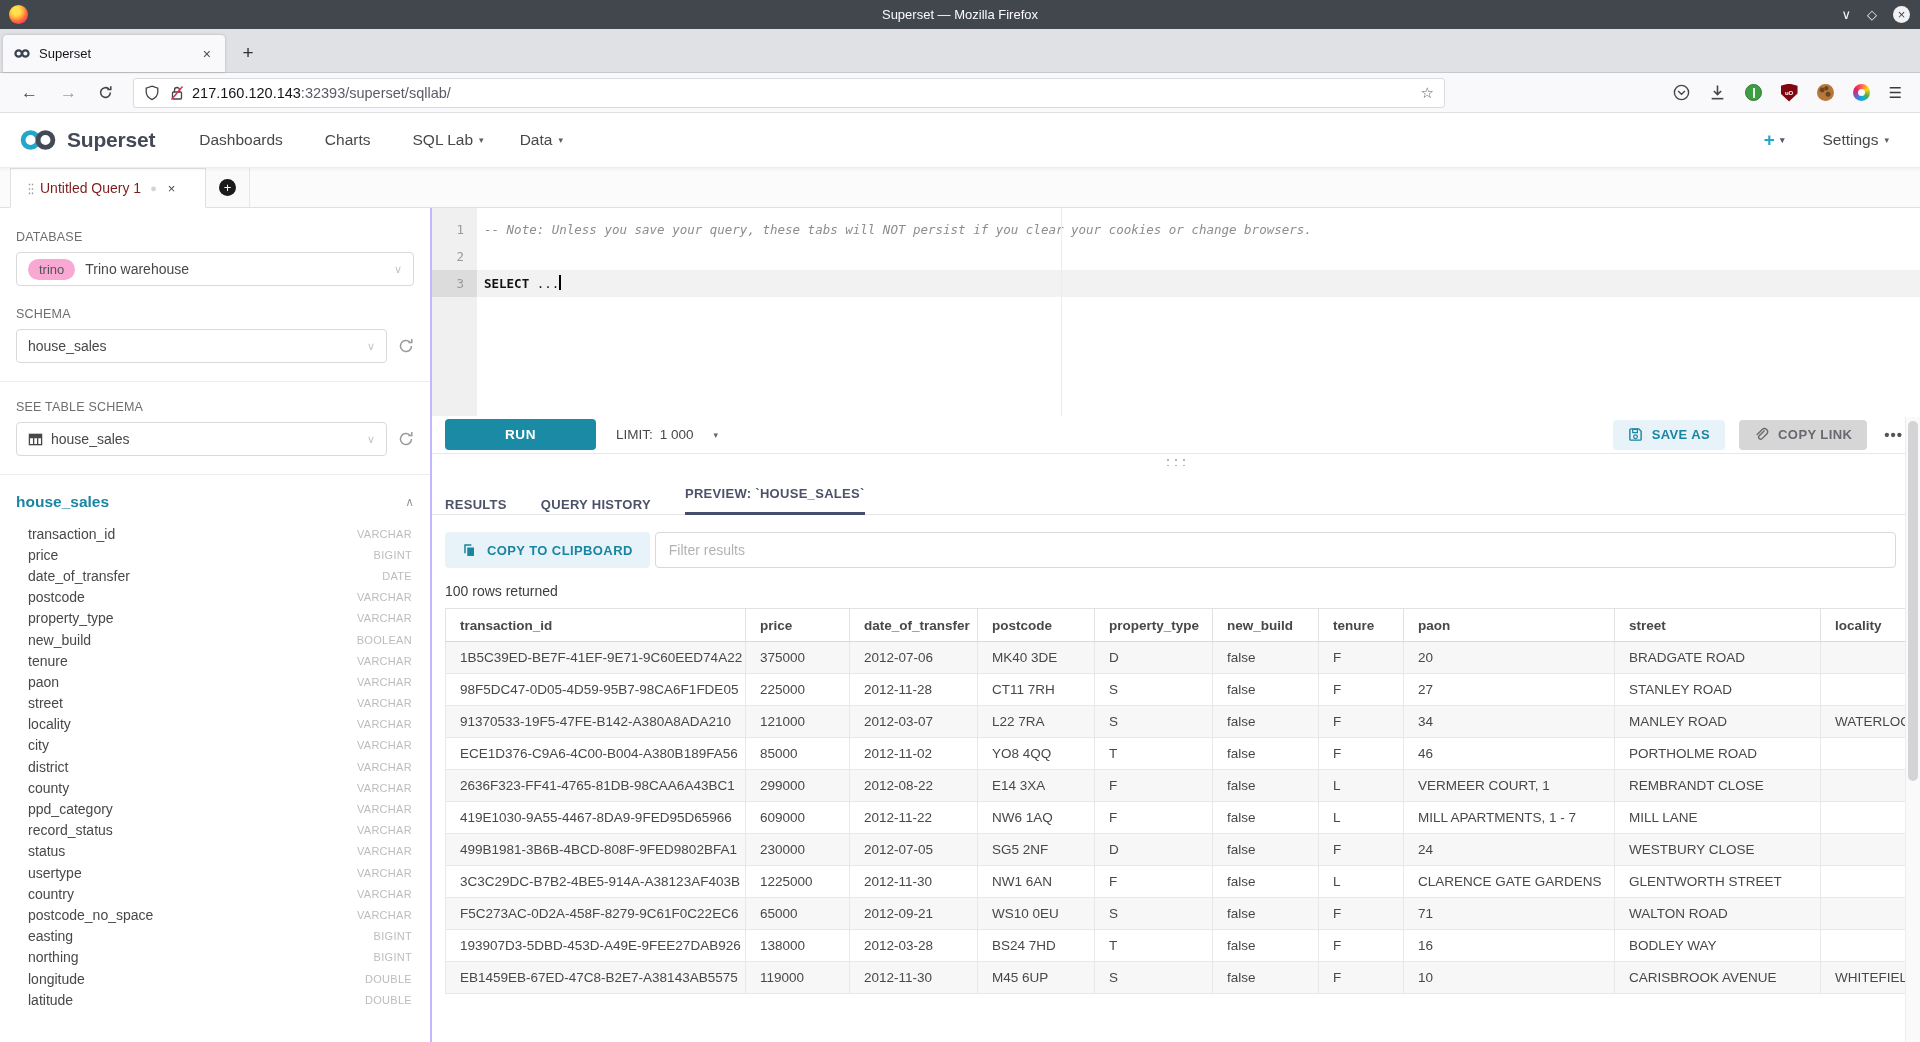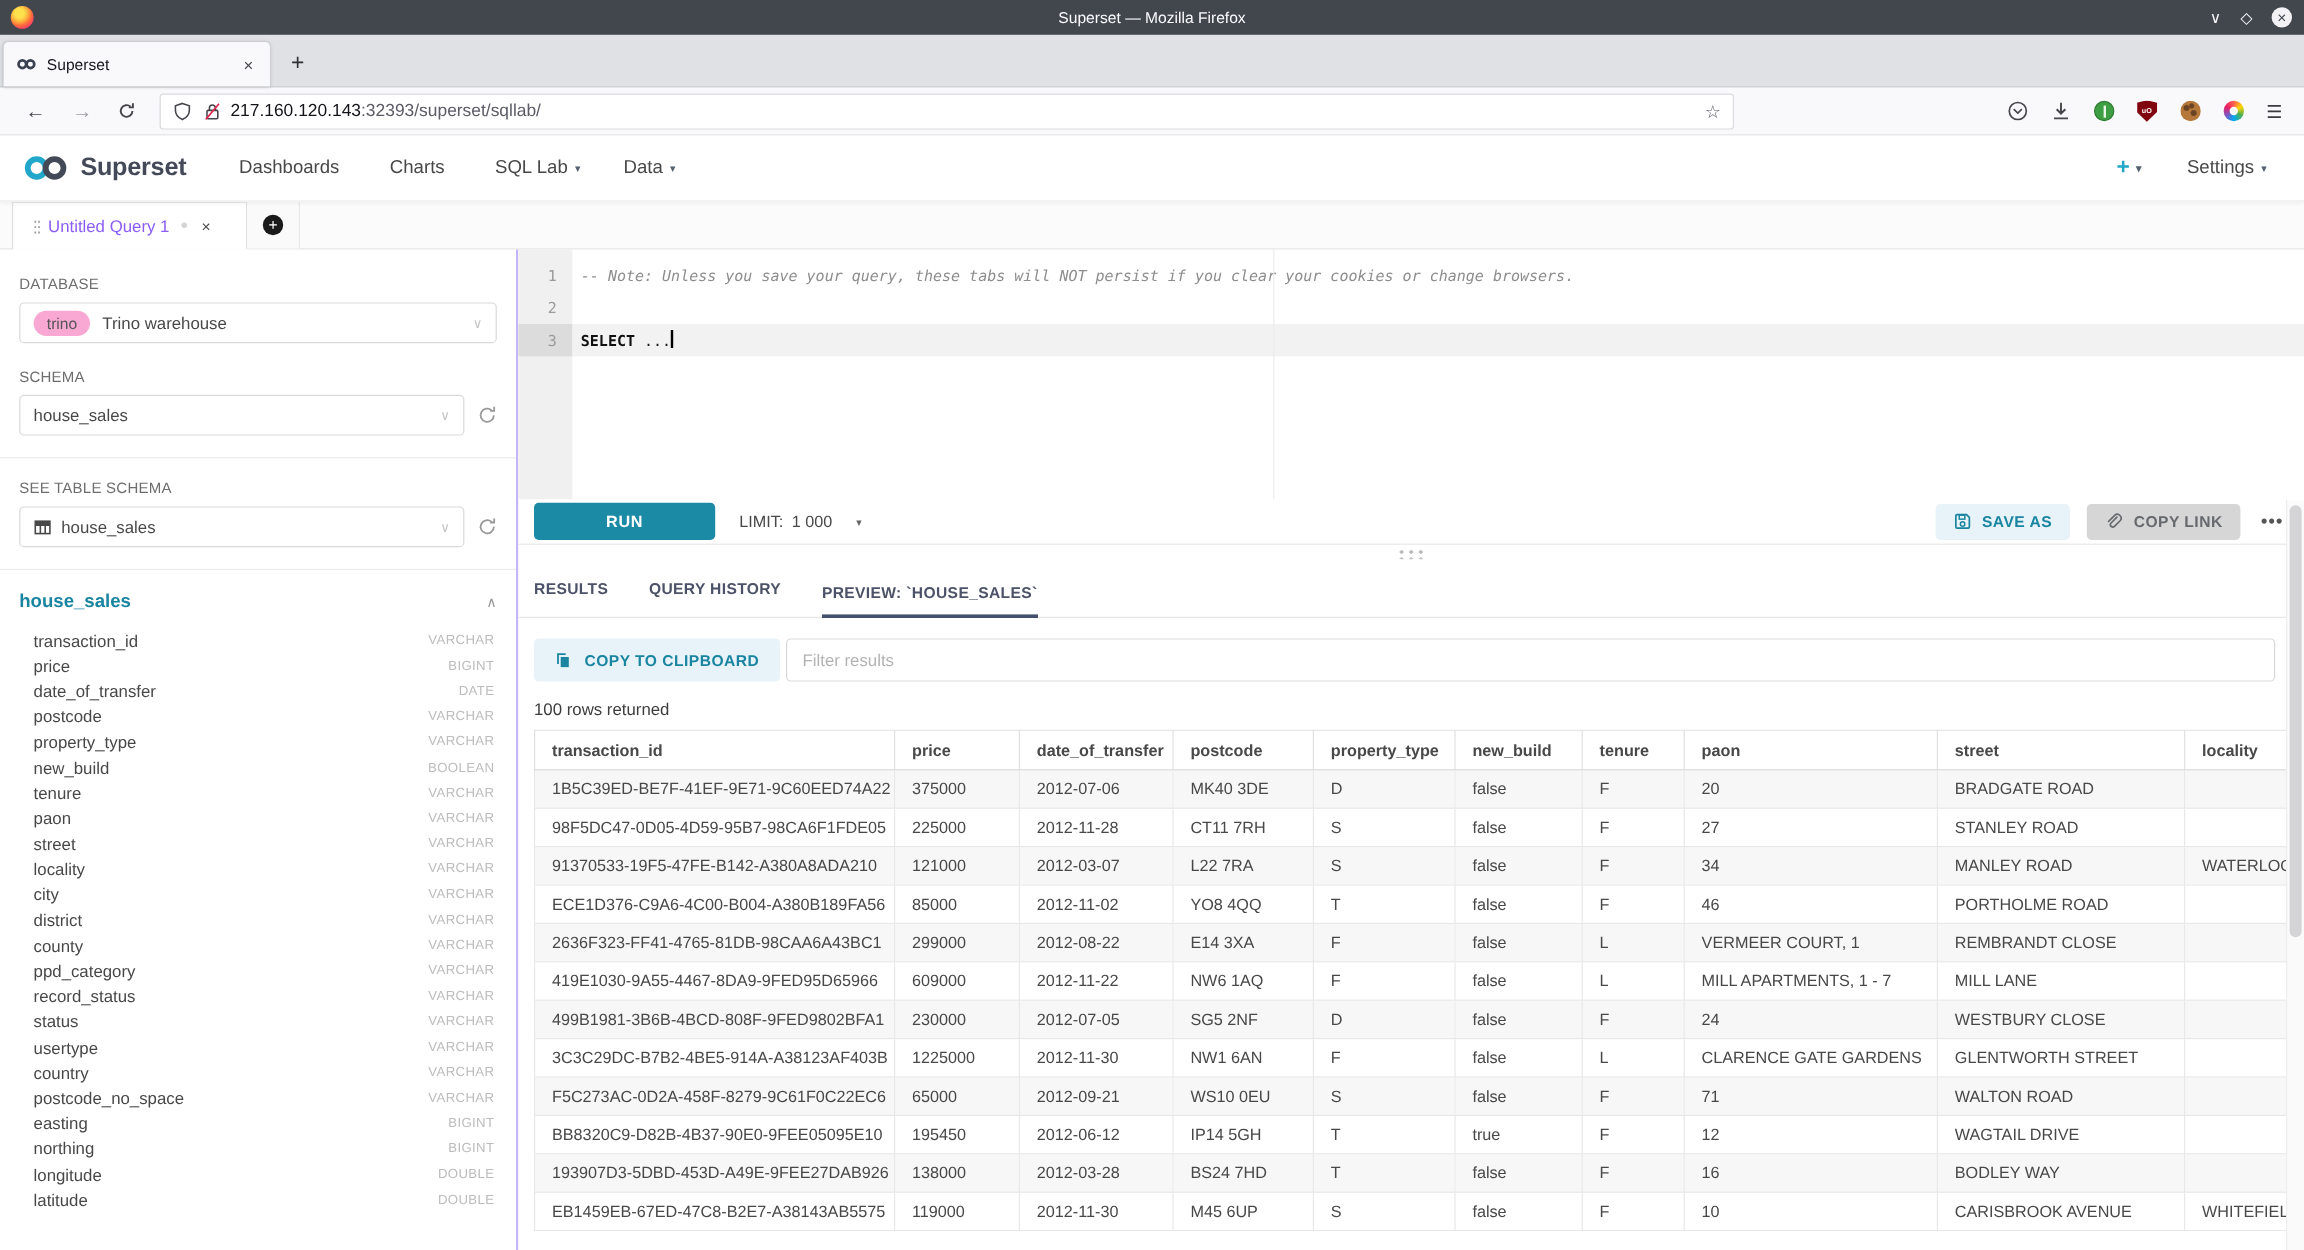--- a/index.html
+++ b/index.html
@@ -63,21 +63,21 @@
   .caret { font-size:9px; color:#55606e; }
   .nav-right { margin-left:auto; display:flex; align-items:center; gap:38px; padding-right:14px; }
   .plus-btn { color:#20a7c9; font-size:19px; font-weight:bold; display:flex; align-items:center; gap:5px; }
   .settings-btn { font-size:15.5px; color:#484848; display:flex; align-items:center; gap:6px; }
 
   
   .querytabbar { height:40px; background:#fbfbfb; border-bottom:1px solid #e0e0e0; display:flex; align-items:stretch; }
   .qtab { width:196px; margin-left:10px; background:#fff; border:1px solid #e0e0e0; border-bottom:1px solid #fff;
     margin-bottom:-1px; display:flex; align-items:center; padding:0 12px; gap:9px; }
   .qtab-drag { color:#9b9b9b; font-size:13px; text-shadow:3px 0 0 #9b9b9b; width:8px; }
-  .qtab-title { color:#8b5cf6; font-size:14px; white-space:nowrap; }
+  .qtab-title { color:#7f1d1d; font-size:14px; white-space:nowrap; }
   .qtab-dot { color:#d4d4d4; font-size:11px; }
   .qtab-close { color:#484848; font-size:13px; margin-left:2px; }
   .qtab-add { width:44px; border-right:1px solid #e8e8e8; background:#fafafa;
     display:flex; align-items:center; justify-content:center; }
   .add-circle { width:17px; height:17px; border-radius:50%; background:#1a1a1a; color:#fff; font-size:13px;
     display:flex; align-items:center; justify-content:center; line-height:1; }
 
   
   .content { display:flex; height:834px; }
   .sidebar { width:432px; border-right:2px solid #c4b5fd; padding:14px 16px 0 16px; background:#fff; overflow:hidden; }
@@ -125,21 +125,21 @@
   .more-btn { color:#555; font-size:15px; letter-spacing:1px; font-weight:bold; padding:0 3px; }
 
   
   .splitter { height:16px; position:relative; }
   .drag-handle { position:absolute; left:50%; top:3px; transform:translateX(-50%); width:26px; height:9px;
     background-image:radial-gradient(circle, #b9b9b9 1.3px, transparent 1.6px);
     background-size:8px 6px; background-position:1px 0; }
 
   
   .rtabs { display:flex; gap:34px; padding-left:13px; border-bottom:1px solid #e6e6e6; height:45px; align-items:flex-end; }
-  .rtab { font-size:13px; font-weight:bold; color:#4c5368; letter-spacing:.3px; padding-bottom:14px; border-bottom:3px solid transparent; margin-bottom:-1px; }
+  .rtab { font-size:13px; font-weight:bold; color:#4c5368; letter-spacing:.3px; padding-bottom:0; border-bottom:3px solid transparent; margin-bottom:-1px; }
   .rtab.active { border-bottom:3px solid #44506b; padding-bottom:11px; }
 
   
   .rcontrols { display:flex; align-items:center; margin:17px 24px 0 13px; }
   .copyclip-btn { height:36px; background:#e7f3f9; border-radius:4px; color:#1a85a0; font-weight:bold; font-size:13px;
     letter-spacing:.4px; display:flex; align-items:center; gap:10px; padding:0 17px; white-space:nowrap; }
   .filter-input { flex:1; height:36px; border:1px solid #d9d9d9; border-radius:4px; margin-left:5px;
     padding:0 13px; font-size:14px; color:#484848; font-family:"Liberation Sans", sans-serif; outline:none; }
   .filter-input::placeholder { color:#b3b3b3; }
   .rows-returned { margin:15px 0 9px 13px; font-size:14px; color:#3d3d3d; }
@@ -643,32 +643,20 @@
                 <td>2012-09-21</td>
                 <td>WS10 0EU</td>
                 <td>S</td>
                 <td>false</td>
                 <td>F</td>
                 <td>71</td>
                 <td>WALTON ROAD</td>
                 <td></td>
               </tr>
               <tr>
-                <td>BB8320C9-D82B-4B37-90E0-9FEE05095E10</td>
-                <td>195450</td>
-                <td>2012-06-12</td>
-                <td>IP14 5GH</td>
-                <td>T</td>
-                <td>true</td>
-                <td>F</td>
-                <td>12</td>
-                <td>WAGTAIL DRIVE</td>
-                <td></td>
-              </tr>
-              <tr>
                 <td>193907D3-5DBD-453D-A49E-9FEE27DAB926</td>
                 <td>138000</td>
                 <td>2012-03-28</td>
                 <td>BS24 7HD</td>
                 <td>T</td>
                 <td>false</td>
                 <td>F</td>
                 <td>16</td>
                 <td>BODLEY WAY</td>
                 <td></td>

